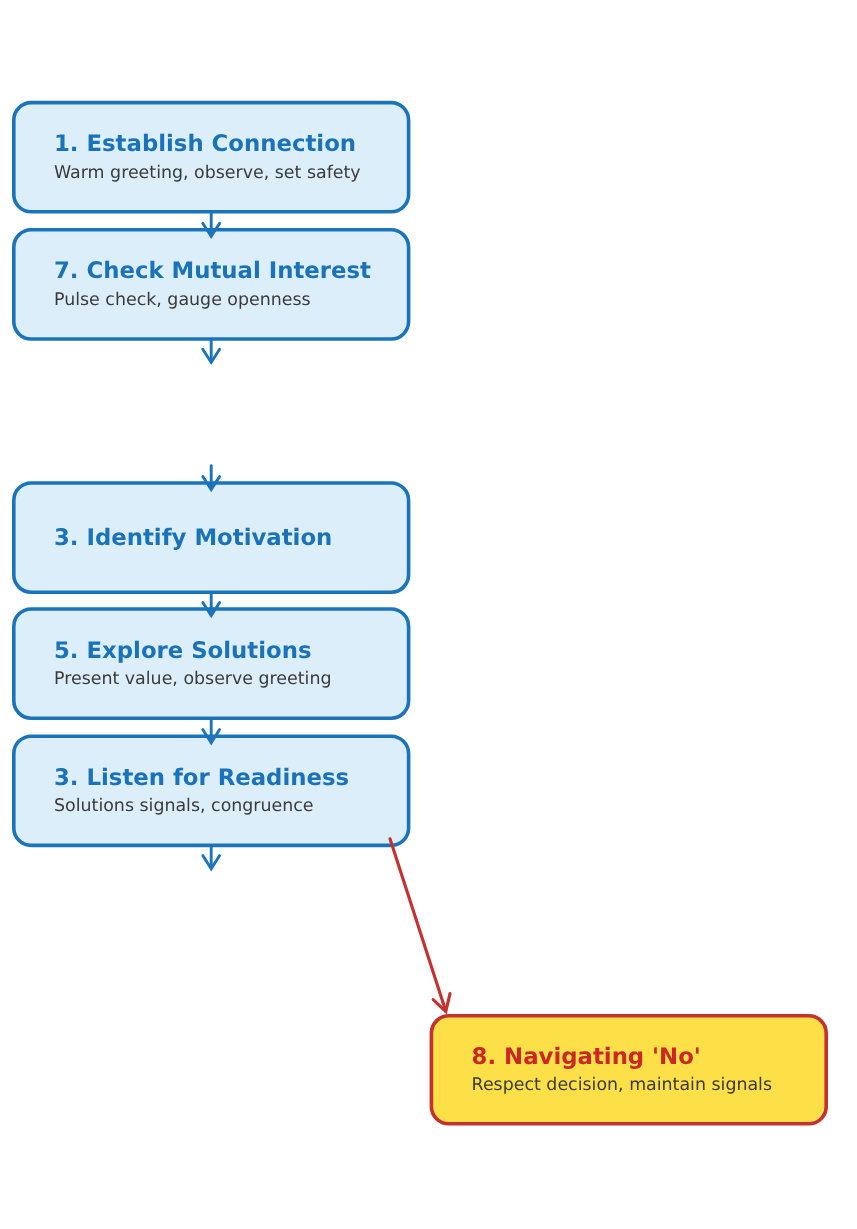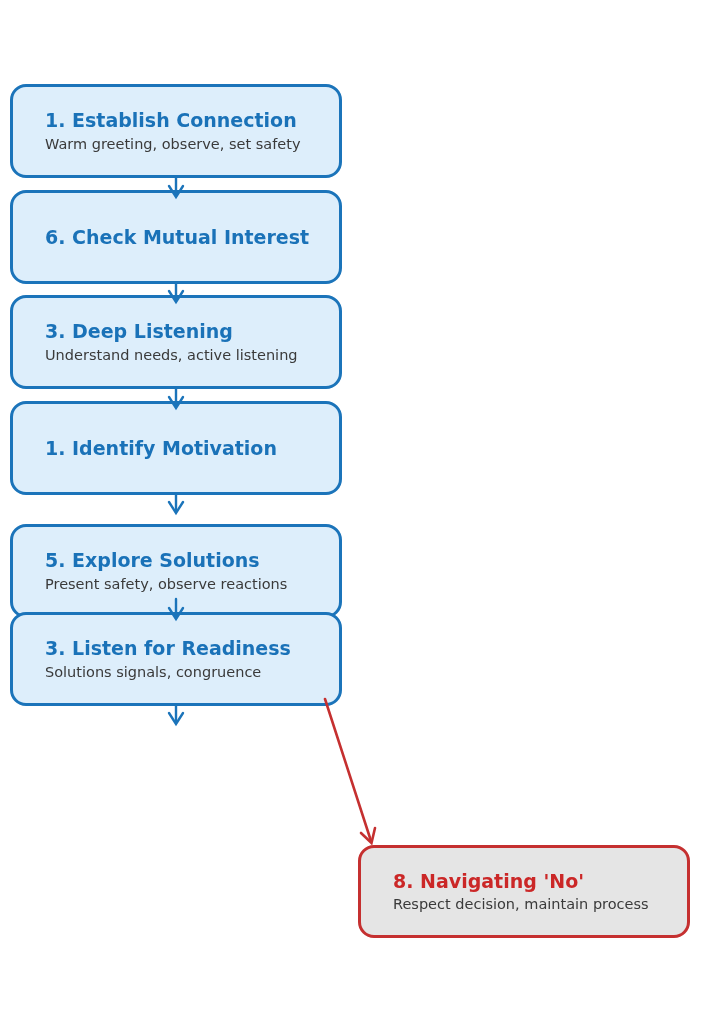--- a/index.html
+++ b/index.html
@@ -30,21 +30,21 @@
     padding-right: 12px;
   }
   .step.blue {
     background: #ddeefb;
     border: 3px solid #1b74ba;
   }
   .step.red {
     left: 358px;
     top: 845px;
     height: 93px;
-    background: #e5e5e5;
+    background: #fde047;
     border: 3px solid #c53030;
   }
   .step-title {
     font-size: 19px;
     font-weight: bold;
     line-height: 1.2;
   }
   .step.blue .step-title { color: #1a72b8; }
   .step.red  .step-title { color: #cb2727; }
   .step-sub {
@@ -65,46 +65,43 @@
 <body>
 
 <div class="canvas">
 
   <div class="step blue" style="top:84px">
     <div class="step-title">1. Establish Connection</div>
     <div class="step-sub">Warm greeting, observe, set safety</div>
   </div>
 
   <div class="step blue" style="top:190px">
-    <div class="step-title">6. Check Mutual Interest</div>
+    <div class="step-title">7. Check Mutual Interest</div>
+    <div class="step-sub">Pulse check, gauge openness</div>
   </div>
 
-  <div class="step blue" style="top:295px">
-    <div class="step-title">3. Deep Listening</div>
-    <div class="step-sub">Understand needs, active listening</div>
+
+  <div class="step blue" style="top:401px">
+    <div class="step-title">3. Identify Motivation</div>
   </div>
 
-  <div class="step blue" style="top:401px">
-    <div class="step-title">1. Identify Motivation</div>
-  </div>
-
-  <div class="step blue" style="top:524px">
+  <div class="step blue" style="top:506px">
     <div class="step-title">5. Explore Solutions</div>
-    <div class="step-sub">Present safety, observe reactions</div>
+    <div class="step-sub">Present value, observe greeting</div>
   </div>
 
   <div class="step blue" style="top:612px">
     <div class="step-title">3. Listen for Readiness</div>
     <div class="step-sub">Solutions signals, congruence</div>
   </div>
 
 
   <div class="step red">
     <div class="step-title">8. Navigating 'No'</div>
-    <div class="step-sub">Respect decision, maintain process</div>
+    <div class="step-sub">Respect decision, maintain signals</div>
   </div>
 
   <svg class="arrow-overlay" viewBox="0 0 714 1024">
 
     <g stroke="#1b74ba" stroke-width="2.4" fill="none" stroke-linecap="round">
       <g>
         <line x1="176" y1="177" x2="176" y2="196"></line>
         <path d="M169,186 L176,197 L183,186"></path>
       </g>
       <g>

